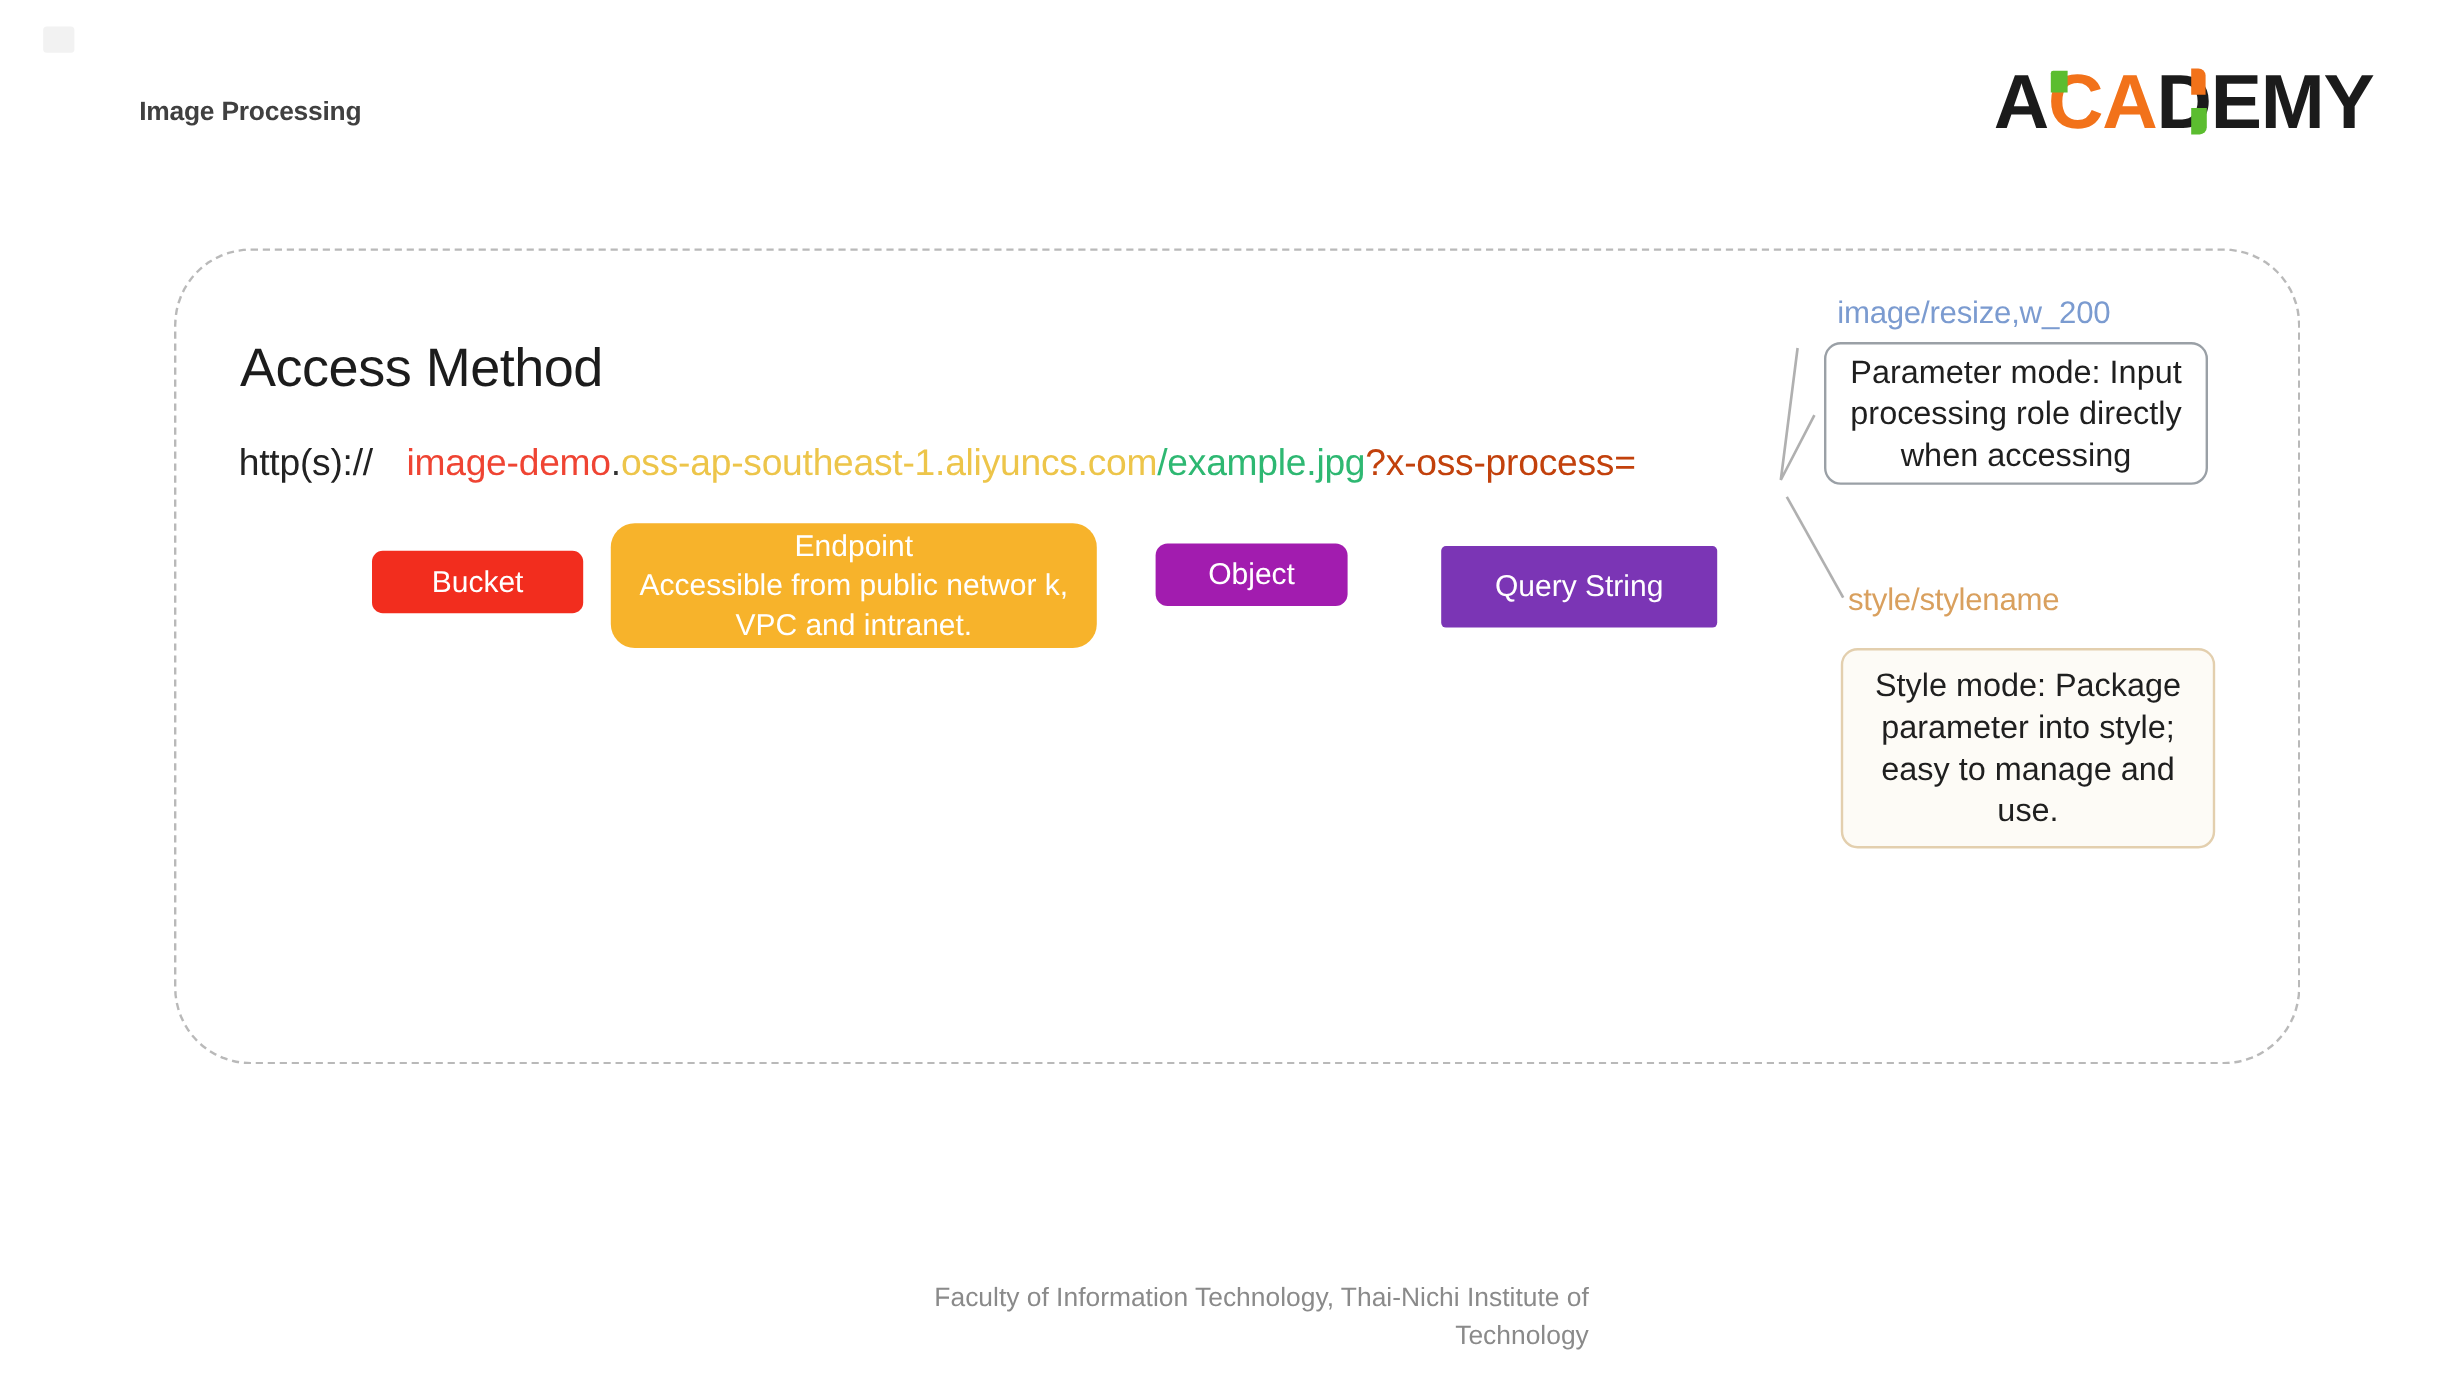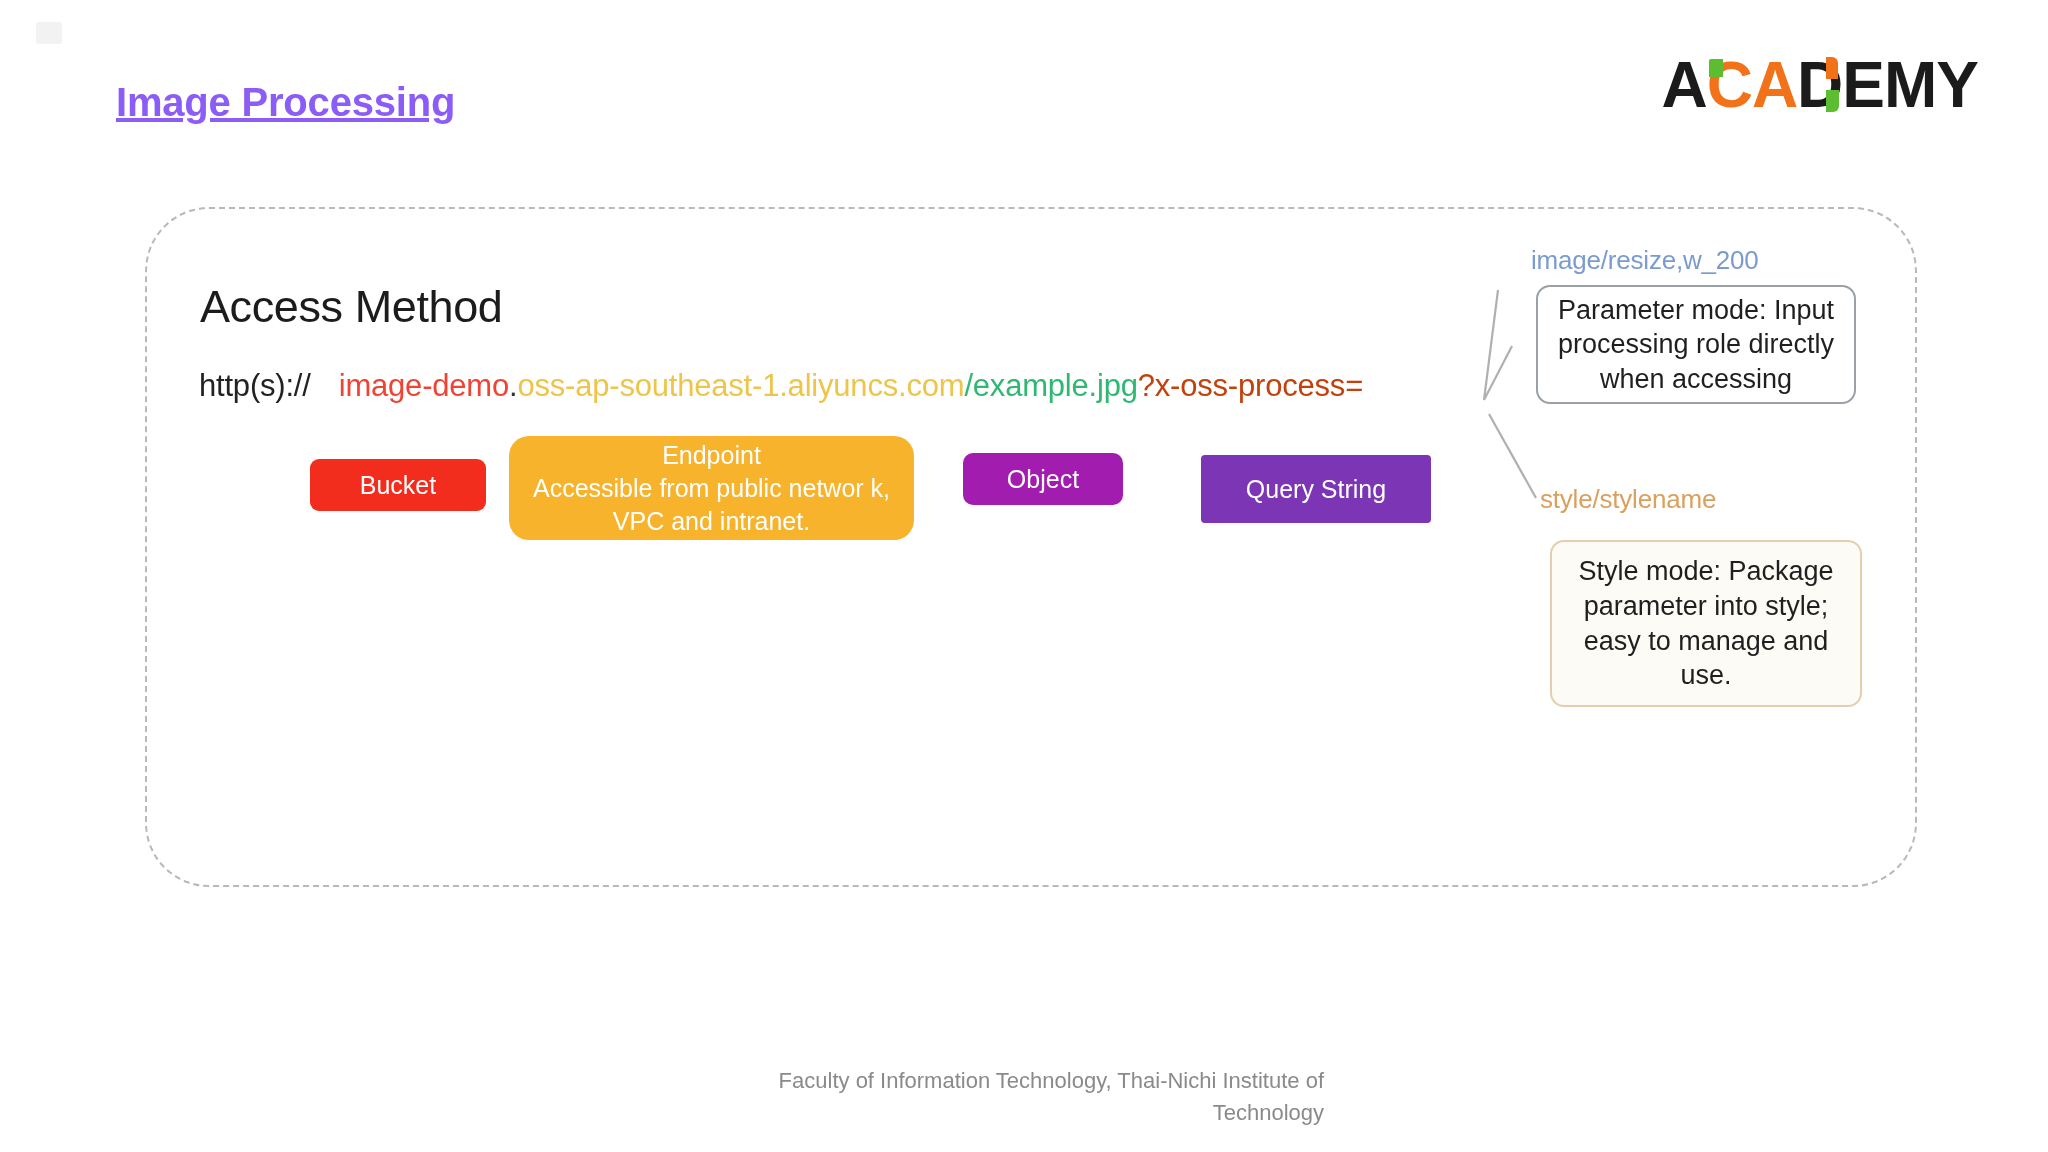--- a/index.html
+++ b/index.html
@@ -29,26 +29,25 @@
     height: 22px;
     background: #f2f2f2;
     border-radius: 3px;
   }
 
   
   .slide-title {
     position: absolute;
     left: 116px;
     top: 80px;
-    font-size: 40px;
+    font-size: 22px;
     font-weight: bold;
-    color: #8b5cf6;
+    color: #404040;
     letter-spacing: -0.2px;
     white-space: nowrap;
-    text-decoration: underline;
   }
 
   .academy-logo {
     position: absolute;
     right: 70px;
     top: 54px;
     height: 62px;
     display: flex;
     align-items: center;
     line-height: 1;
@@ -224,21 +223,20 @@
     position: absolute;
     box-sizing: border-box;
     text-align: center;
     font-size: 27px;
     line-height: 1.28;
     color: #1f1f1f;
     display: flex;
     align-items: center;
     justify-content: center;
     padding: 20px 14px;
-    margin-left: 16px;
   }
   .callout-param {
     left: 1520px;
     top: 285px;
     width: 320px;
     height: 119px;
     background: #ffffff;
     border: 2px solid #9aa0a6;
     border-radius: 14px;
   }

